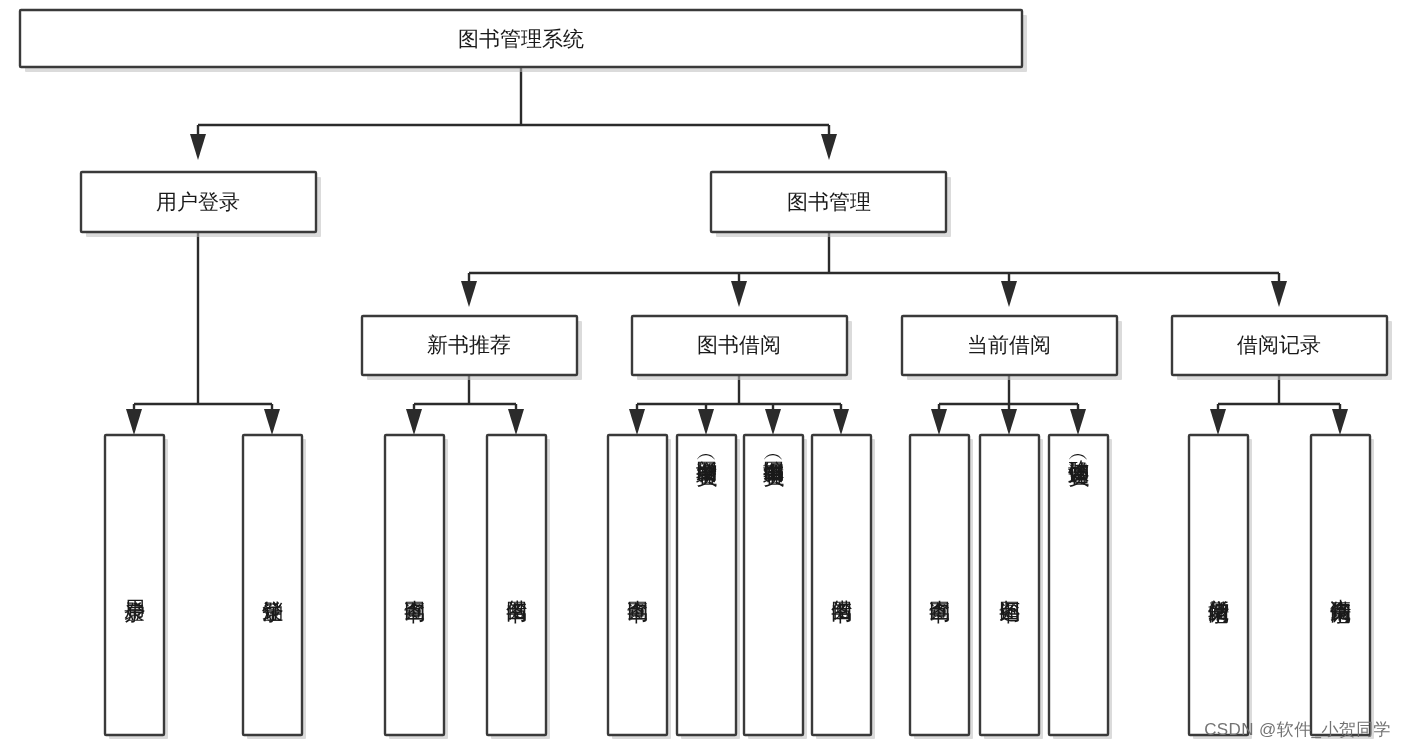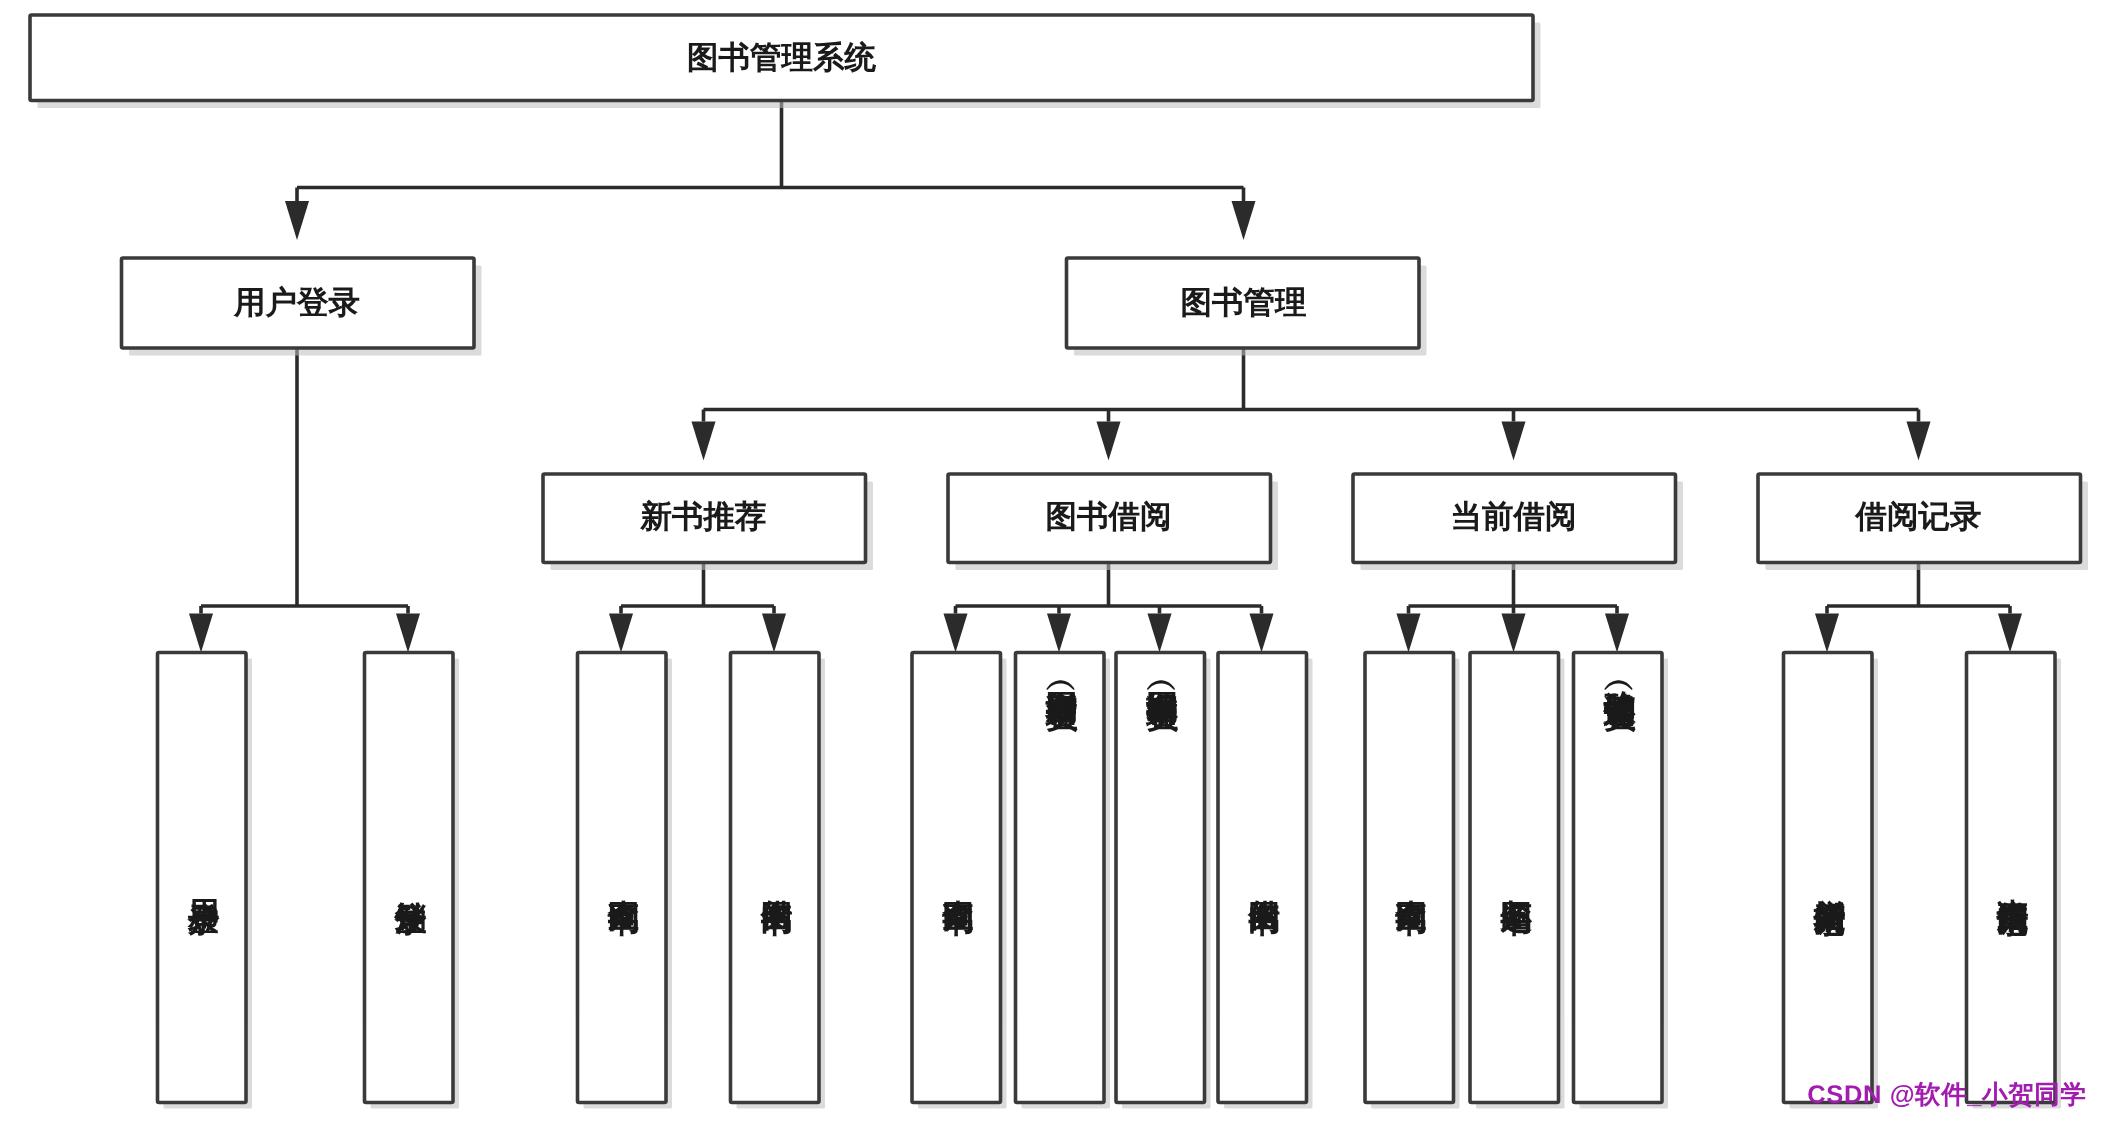--- a/index.html
+++ b/index.html
@@ -11,21 +11,20 @@
     width: 1405px;
     height: 747px;
     font-family: "Liberation Sans", "DejaVu Sans", sans-serif;
     overflow: hidden;
     position: relative;
   }
   #diagram-root {
     position: relative;
     width: 1405px;
     height: 747px;
-    font-weight: bold;
   }
   svg.diagram {
     display: block;
     width: 1405px;
     height: 747px;
   }
   .node-box {
     fill: #ffffff;
     stroke: #3a3a3a;
     stroke-width: 2.4;
@@ -68,21 +67,21 @@
     letter-spacing: 1px;
     white-space: nowrap;
     text-align: center;
   }
   .watermark {
     position: absolute;
     right: 14px;
     bottom: 6px;
     font-family: "Liberation Sans", "DejaVu Sans", sans-serif;
     font-size: 17px;
-    color: #a21caf;
+    color: #737373;
     letter-spacing: 0.4px;
     white-space: nowrap;
   }
 </style>
 </head>
 <body>
 
 <div id="diagram-root">
 
   <svg class="diagram" viewBox="0 0 1405 747" xmlns="http://www.w3.org/2000/svg">

